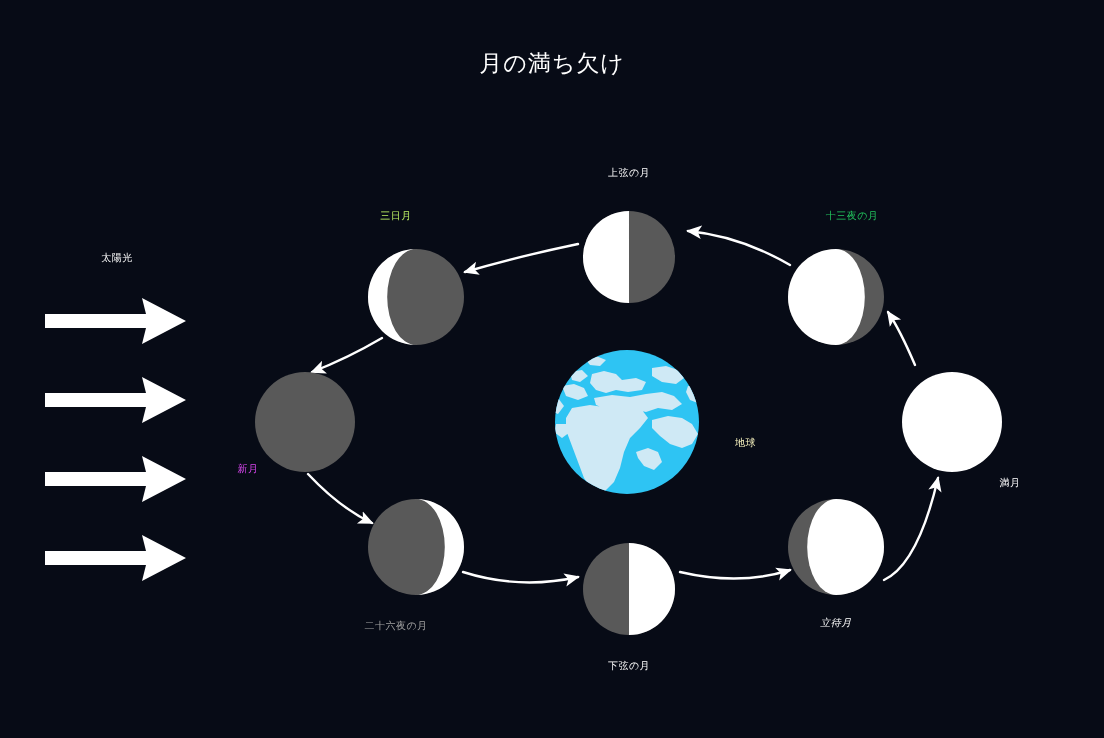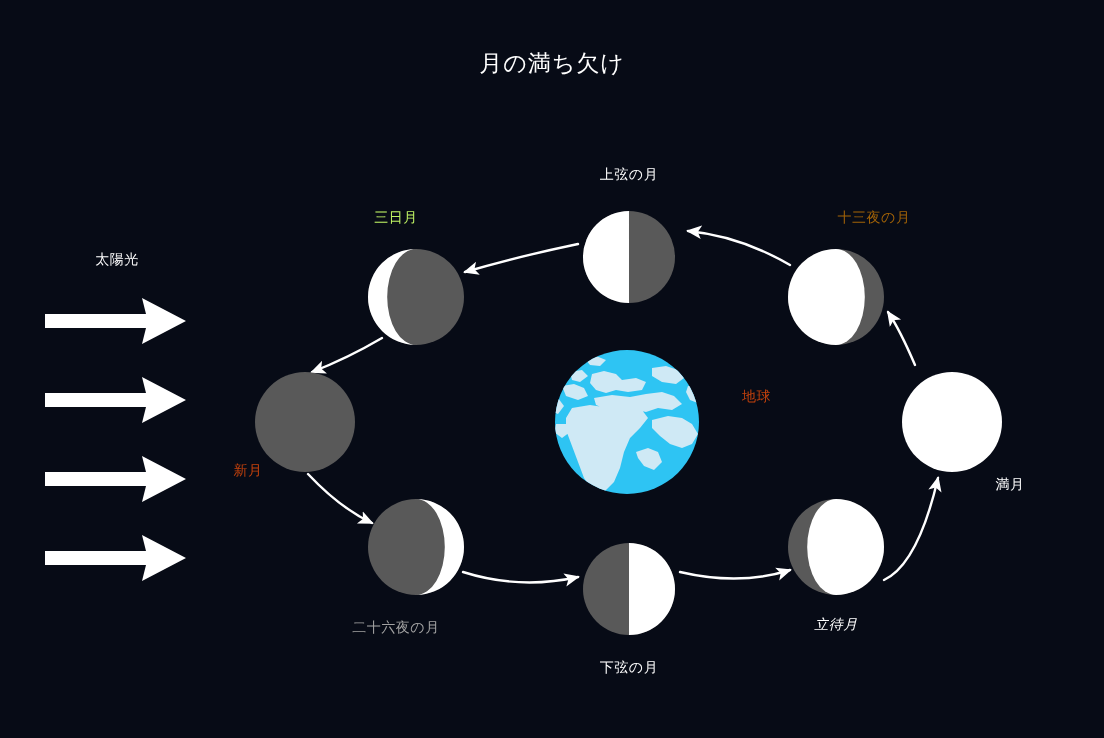--- a/index.html
+++ b/index.html
@@ -30,21 +30,21 @@
     width: 1104px;
     text-align: center;
     color: #ffffff;
     font-size: 23px;
     letter-spacing: 1px;
     font-weight: 400;
   }
   .lbl {
     position: absolute;
     color: #ffffff;
-    font-size: 14px;
+    font-size: 10px;
     white-space: nowrap;
     letter-spacing: 0.5px;
   }
   .lbl-center {
     transform: translateX(-50%);
   }
 </style>
 </head>
 <body>
 
@@ -135,24 +135,24 @@
           M 600 496 L 612 494 L 620 500 L 616 510 L 606 512 L 598 506 Z
           M 548 400 L 558 398 L 564 406 L 558 414 L 548 410 Z
           M 556 424 L 566 424 L 570 432 L 562 438 L 554 432 Z
         " fill="#cfe9f5"></path>
       </g>
     </g>
   </svg>
 
   <div id="labels-layer">
       <div class="lbl lbl-center" style="left: 117px; top: 251px; color: rgb(255, 255, 255);">太陽光</div>
-      <div class="lbl lbl-center" style="left: 248px; top: 462px; color: #c2410c;">新月</div>
+      <div class="lbl lbl-center" style="left: 248px; top: 462px; color: #d946ef;">新月</div>
       <div class="lbl lbl-center" style="left: 396px; top: 209px; color: #bef264;">三日月</div>
       <div class="lbl lbl-center" style="left: 629px; top: 166px; color: rgb(255, 255, 255);">上弦の月</div>
-      <div class="lbl lbl-center" style="left: 852px; top: 209px; color: #a16207; margin-left: 22px;">十三夜の月</div>
+      <div class="lbl lbl-center" style="left: 852px; top: 209px; color: #22c55e;">十三夜の月</div>
       <div class="lbl lbl-center" style="left: 1010px; top: 476px; color: rgb(255, 255, 255);">満月</div>
       <div class="lbl lbl-center" style="left: 836px; top: 616px; color: rgb(255, 255, 255); font-style: italic;">立待月</div>
       <div class="lbl lbl-center" style="left: 629px; top: 659px; color: rgb(255, 255, 255);">下弦の月</div>
       <div class="lbl lbl-center" style="left: 396px; top: 619px; color: #a3a3a3;">二十六夜の月</div>
-      <div class="lbl" style="left: 735px; top: 388px; color: #c2410c; margin-left: 7px;">地球</div>
+      <div class="lbl" style="left: 735px; top: 436px; color: #fef9c3;">地球</div>
     </div>
 
 </div>
 
 </body></html>

